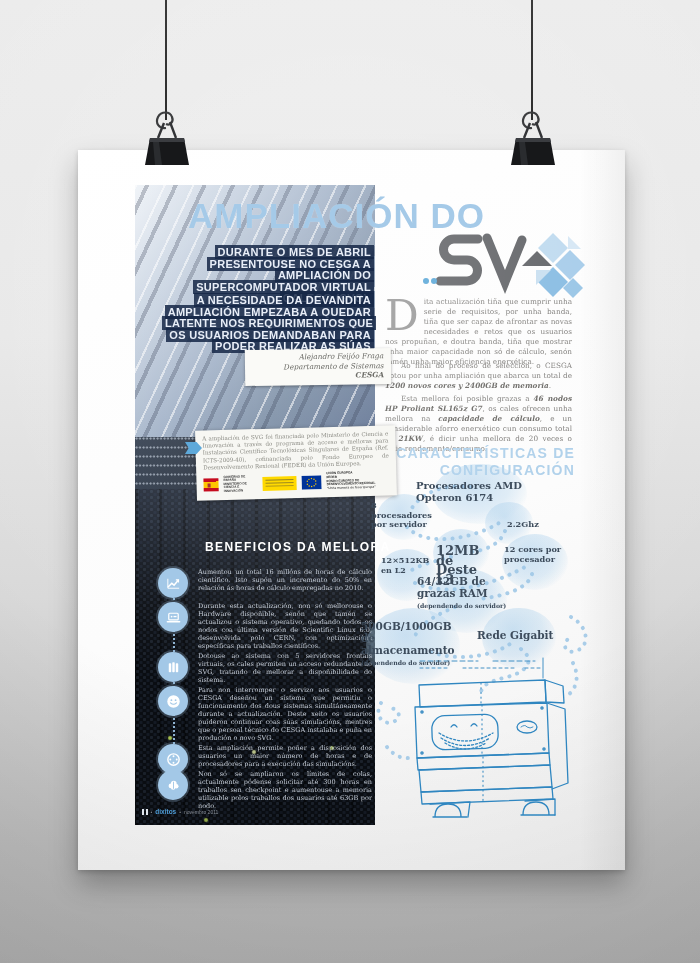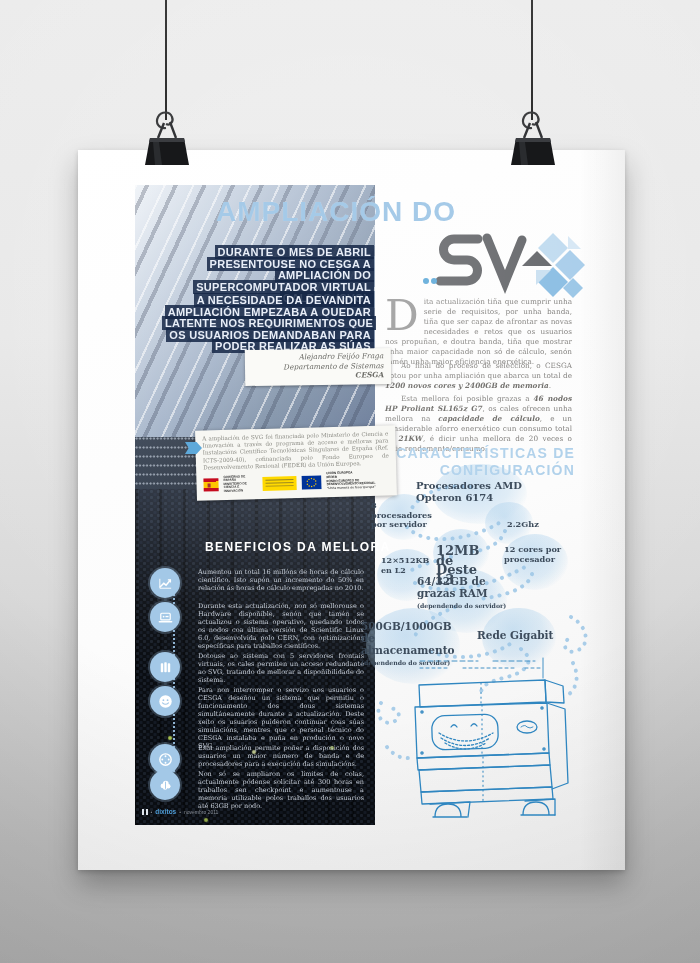--- a/index.html
+++ b/index.html
@@ -39,22 +39,22 @@
     box-shadow:
       34px 248px 1px 1px rgba(205,235,95,.85), 118px 262px 1px 1px rgba(235,245,170,.8),
       196px 258px 1px 1px rgba(205,235,95,.7), 70px 330px 1px 1px rgba(205,235,95,.75),
       188px 352px 1px 1px rgba(235,245,170,.7), 40px 420px 1px 1px rgba(205,235,95,.6),
       150px 428px 1px 1px rgba(205,235,95,.8), 205px 470px 1px 1px rgba(235,245,170,.7),
       96px 505px 1px 1px rgba(205,235,95,.65), 178px 540px 1px 1px rgba(205,235,95,.75),
       58px 572px 1px 1px rgba(235,245,170,.6), 210px 596px 1px 1px rgba(205,235,95,.7),
       120px 612px 1px 1px rgba(205,235,95,.6), 30px 630px 1px 1px rgba(235,245,170,.55);}
 
   
-  .main-title{position:absolute;left:138px;top:46px;z-index:5;white-space:nowrap;
-    font-size:28px;font-weight:700;letter-spacing:1px;color:#a5cae8;
+  .main-title{position:absolute;left:110px;top:46px;z-index:5;white-space:nowrap;
+    font-size:35px;font-weight:700;letter-spacing:1px;color:#a5cae8;
     text-shadow:0 0 1px rgba(255,255,255,.4);}
 
   
   .photo-text{position:absolute;z-index:4;text-align:right;font-size:11px;font-weight:700;
     line-height:11.5px;letter-spacing:.3px;color:#e8eef8;}
   .photo-text span{background:rgba(21,39,71,.85);padding:1px 3px;
     -webkit-box-decoration-break:clone;box-decoration-break:clone;}
   .pt1{left:100px;top:97px;width:196px;}
   .pt2{left:84px;top:145px;width:212px;}
 
@@ -80,21 +80,21 @@
   .eu-flag{flex:0 0 auto;}
   .eu-text{font-size:3.1px;line-height:3.8px;color:#2b2b2b;font-weight:700;width:54px;}
   .eu-tag{font-size:3.2px;color:#555;font-style:italic;margin-top:1px;}
   .fund-tag{position:absolute;left:107px;top:292px;width:17px;height:12px;background:#5ea9da;z-index:5;
     clip-path:polygon(0 0,68% 0,100% 50%,68% 100%,0 100%,22% 50%);}
 
   
   .benefits-heading{position:absolute;left:127px;top:390px;width:170px;z-index:4;
     font-size:12px;font-weight:700;letter-spacing:1.4px;color:#fff;white-space:nowrap;}
   .benefit-line{position:absolute;left:95px;top:432px;height:206px;border-left:2px dotted #9cc3e4;z-index:3;opacity:.9;}
-  .benefit{position:absolute;left:72px;width:214px;display:flex;gap:18px;z-index:4;}
+  .benefit{position:absolute;left:80px;width:214px;display:flex;gap:10px;z-index:4;}
   .benefit .bicon{flex:0 0 auto;width:30px;height:30px;border-radius:50%;background:#a3c8e7;
     display:flex;align-items:center;justify-content:center;box-shadow:0 0 0 2px rgba(163,200,231,.25);}
   .benefit .btext{font-family:"DejaVu Serif",serif;font-size:6.5px;line-height:8px;color:#c6cdd7;text-align:justify;}
   .b1{top:418px;} .b2{top:452px;} .b3{top:502px;} .b4{top:536px;} .b5{top:594px;} .b6{top:620px;}
 
   .photo-footer{position:absolute;left:64px;top:658px;z-index:4;display:flex;align-items:center;gap:3px;}
   .pf-bars{display:flex;gap:1.5px;}
   .pf-bars i{display:block;width:2px;height:6px;background:#dfe5ec;}
   .pf-brand{font-size:6.5px;font-weight:700;color:#4e9cd6;}
   .pf-sep{font-size:5px;color:#868c95;}
@@ -269,21 +269,21 @@
     <div class="benefit b5">
       <span class="bicon">
         <svg width="17" height="17" viewBox="0 0 18 18">
             <circle cx="9" cy="9" r="6" stroke="#fff" stroke-width="1.5" fill="none"></circle>
             <circle cx="9" cy="5.6" r="1" fill="#fff"></circle>
             <circle cx="12.4" cy="9" r="1" fill="#fff"></circle>
             <circle cx="9" cy="12.4" r="1" fill="#fff"></circle>
             <circle cx="5.6" cy="9" r="1" fill="#fff"></circle>
           </svg>
       </span>
-      <div class="btext">Esta ampliación permite poñer a disposición dos usuarios un maior número de banda e de procesadores para a execución das simulacións.</div>
+      <div class="btext">Esta ampliación permite poñer a disposición dos usuarios un maior número de horas e de procesadores para a execución das simulacións.</div>
     </div>
 
     <div class="benefit b6">
       <span class="bicon">
         <svg width="17" height="17" viewBox="0 0 18 18">
             <circle cx="6.4" cy="9.4" r="2.6" fill="#fff"></circle>
             <circle cx="9.3" cy="7" r="3" fill="#fff"></circle>
             <circle cx="11.9" cy="9.8" r="2.4" fill="#fff"></circle>
             <circle cx="8.6" cy="11" r="2.4" fill="#fff"></circle>
             <path d="M9,5 v7.5" stroke="#a3c8e7" stroke-width="1"></path>

